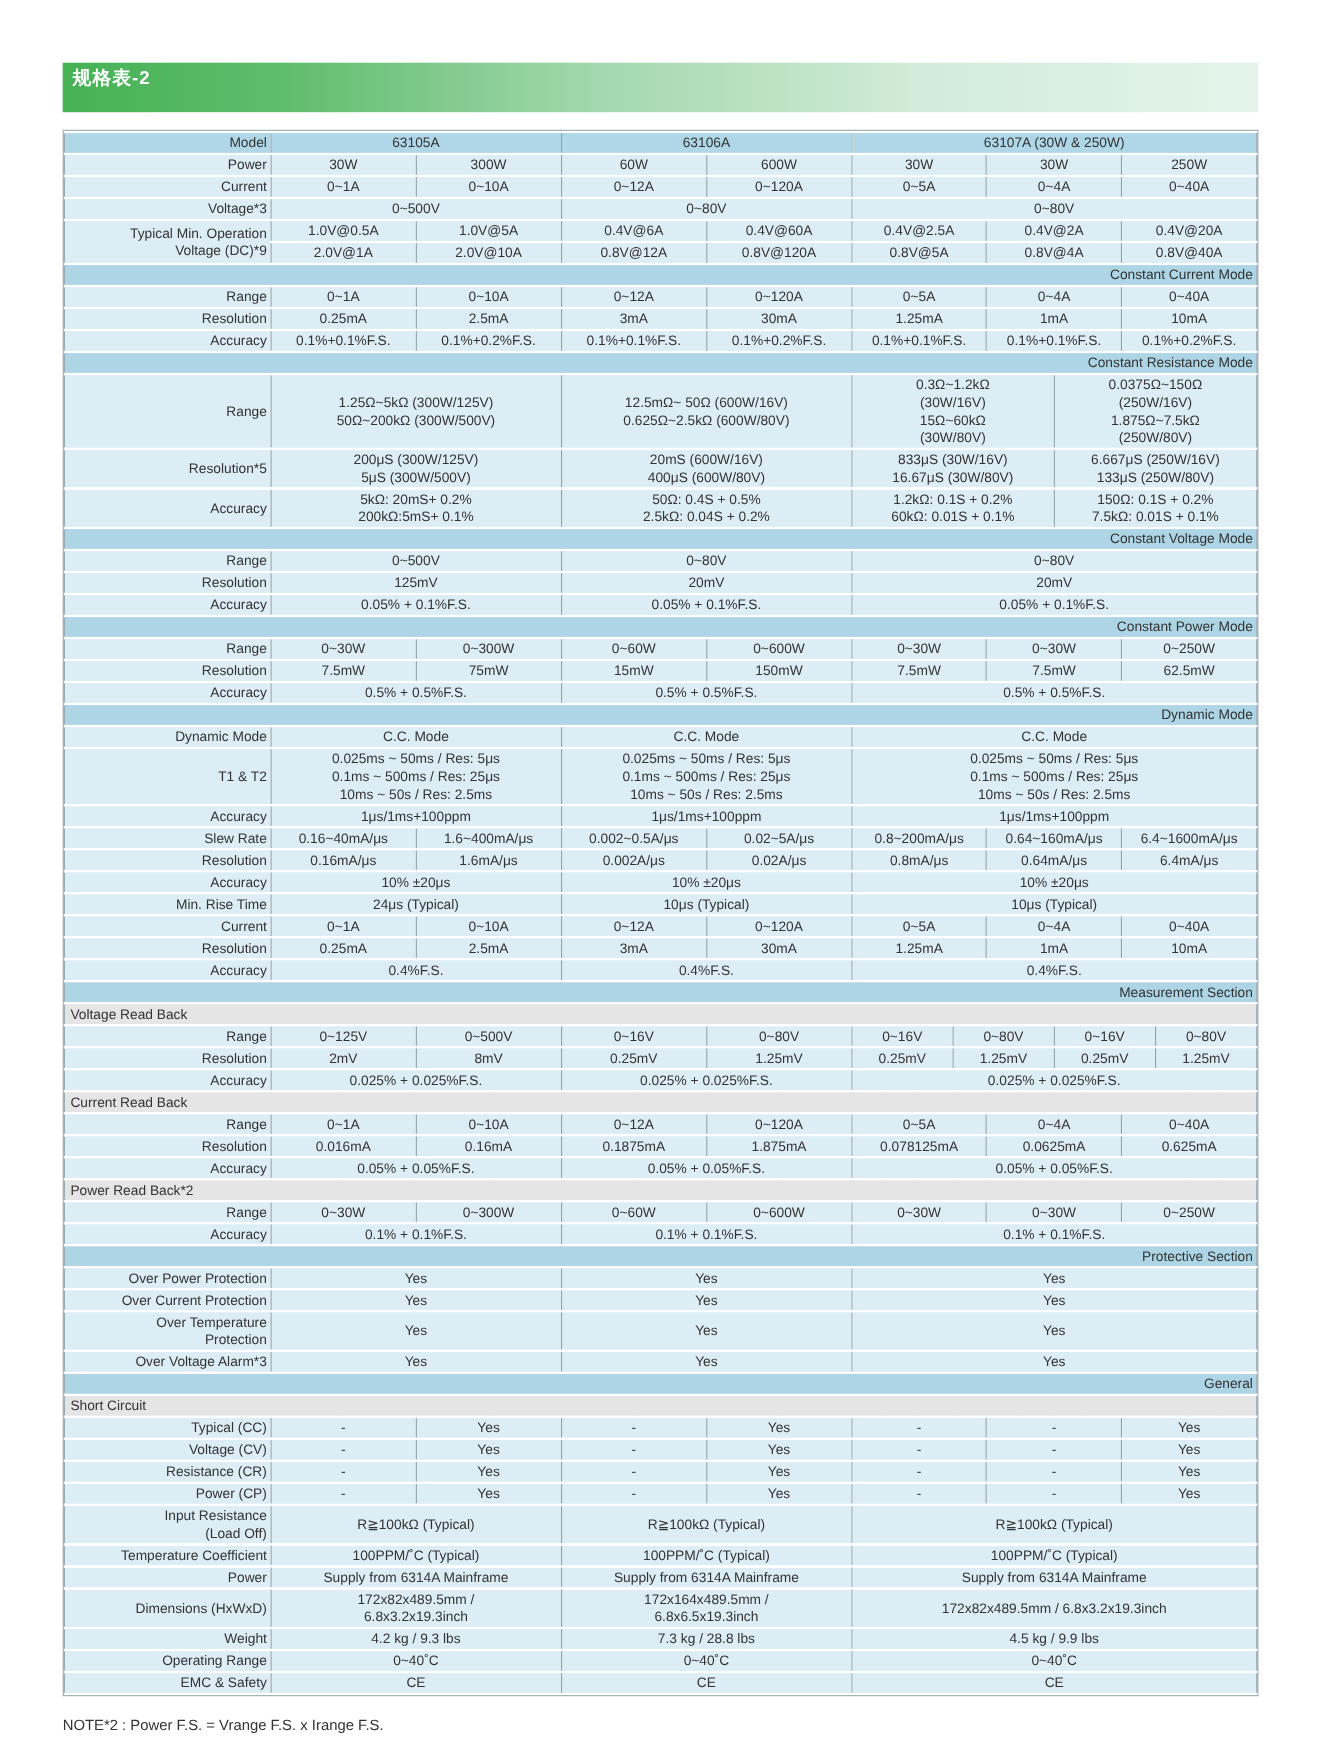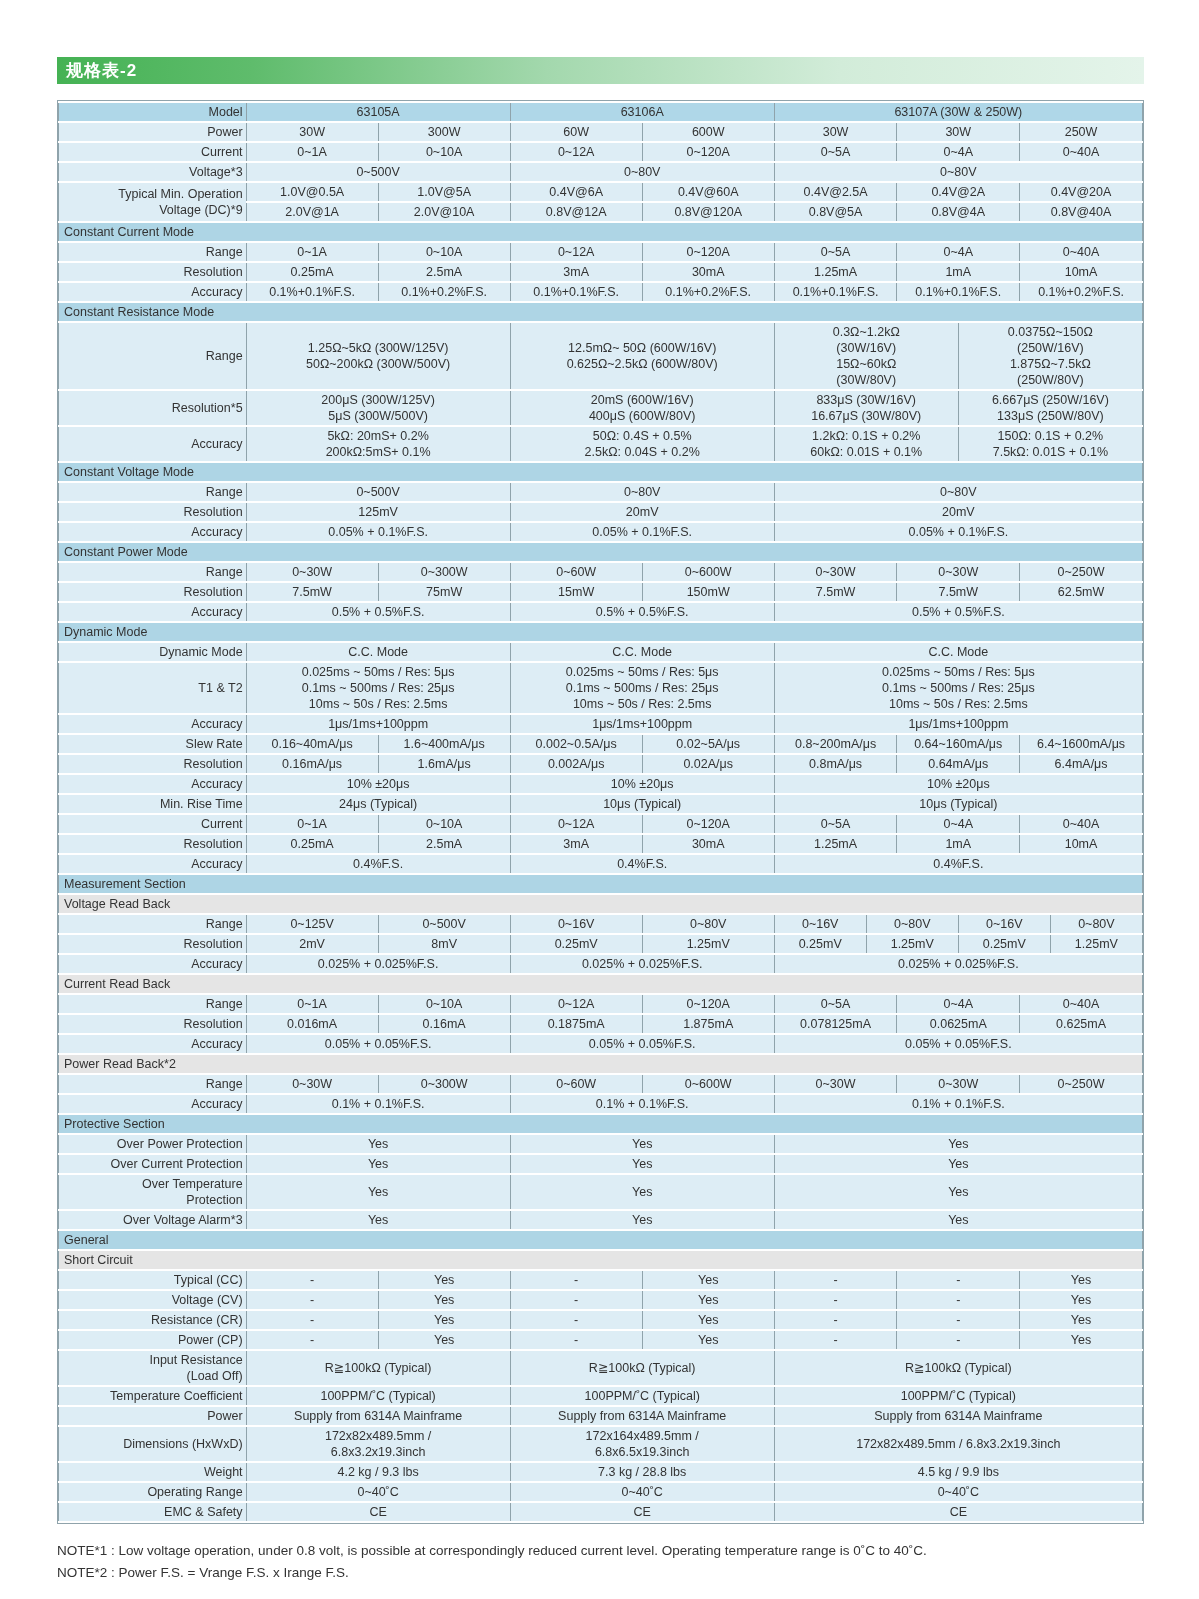--- a/index.html
+++ b/index.html
@@ -3,38 +3,38 @@
 <meta charset="utf-8">
 <style>
   html,body{margin:0;padding:0;}
   body{
     width:1199px;min-height:1599px;background:#ffffff;
     font-family:"Liberation Sans","DejaVu Sans",sans-serif;
     color:#333;-webkit-font-smoothing:antialiased;
   }
   .content{margin:57px 55px 0 57px;width:1087px;}
   .title-bar{
-    height:27px;line-height:27px;
+    height:45px;line-height:27px;
     background:linear-gradient(90deg,#45b254 0%,#5fbc6c 18%,#a3d8ad 45%,#d2ecd9 72%,#e4f4ea 100%);
     color:#ffffff;font-size:17px;font-weight:bold;
     padding-left:9px;box-sizing:border-box;letter-spacing:1px;
   }
   .table-wrap{margin-top:16px;border:1px solid #8fa3ab;}
   table{border-collapse:collapse;width:100%;table-layout:fixed;}
   td{
     border-left:1px solid #8fa3ab;border-right:1px solid #8fa3ab;
     border-top:2px solid #ffffff;border-bottom:2px solid #ffffff;
     font-size:12.5px;line-height:16px;padding:1px 3px;
     vertical-align:middle;white-space:pre-line;
     overflow:hidden;color:#333;
   }
   td.lbl{background:#ddedf5;text-align:right;padding-left:5px;}
   td.val{background:#ddedf5;text-align:center;}
   td.hdr{background:#afd7e8;}
-  td.section{background:#aed5e5;text-align:left;padding-left:5px;}
+  td.section{background:#aed5e5;text-align:right;padding-left:5px;}
   td.subsection{background:#e5e5e5;text-align:left;padding-left:5px;}
   .notes{margin-top:16px;font-size:13.5px;line-height:1.62;color:#333;}
   .notes div{white-space:normal;}
 </style>
 </head>
 <body>
 
 <div class="content">
   <div class="title-bar">
     <span>规格表-2</span>
@@ -525,16 +525,15 @@
             <td class="lbl">EMC &amp; Safety</td>
             <td colspan="4" class="val">CE</td>
             <td colspan="4" class="val">CE</td>
             <td colspan="12" class="val">CE</td>
           </tr>
         </tbody>
     </table>
   </div>
 
   <div class="notes">
-    <div>NOTE*1 : Low voltage operation, under 0.8 volt, is possible at correspondingly reduced current level. Operating temperature range is 0˚C to 40˚C.</div>
     <div>NOTE*2 : Power F.S. = Vrange F.S. x Irange F.S.</div>
   </div>
 </div>
 
 </body></html>

